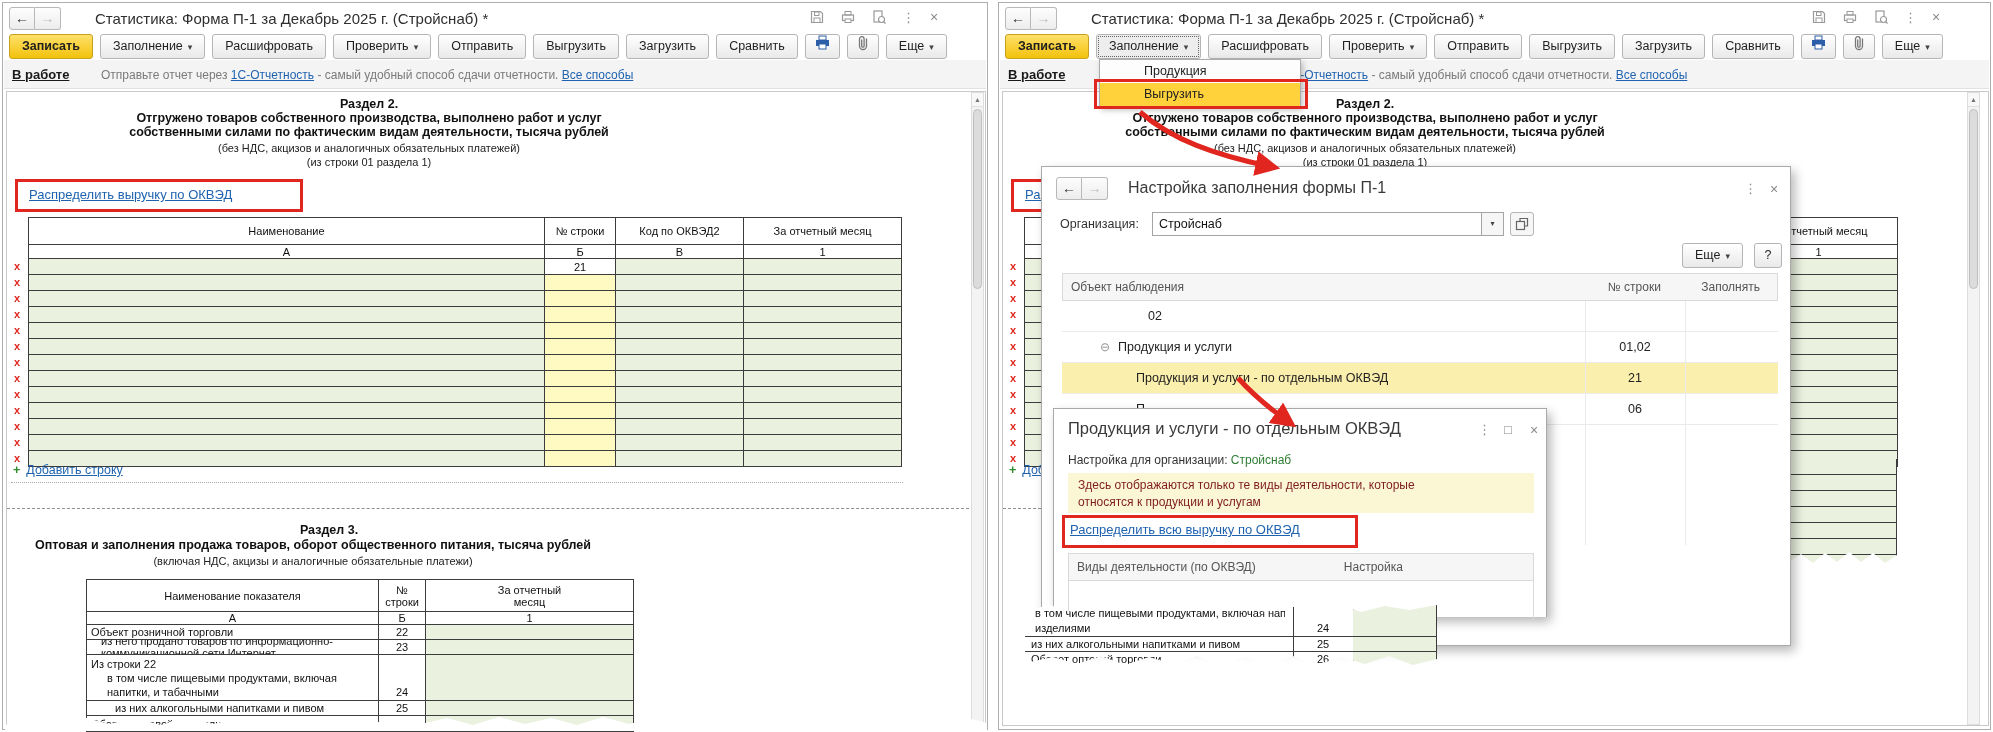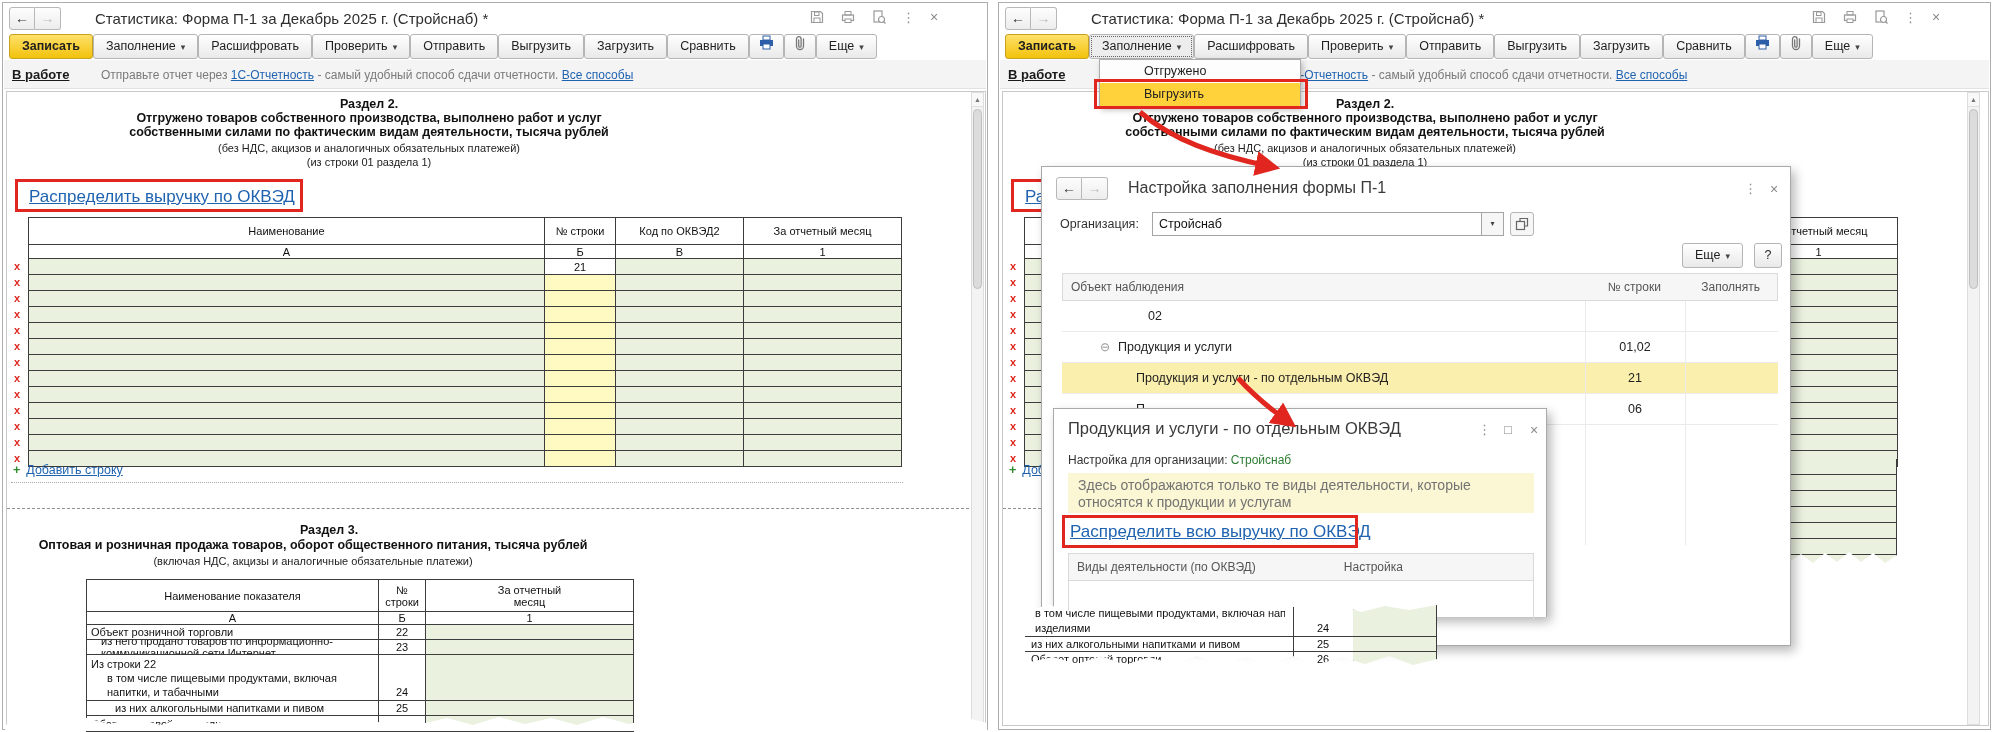--- a/index.html
+++ b/index.html
@@ -6,36 +6,36 @@
   html,body{width:1993px;height:732px;background:#fff;font-family:"Liberation Sans",sans-serif;overflow:hidden}
   .abs{position:absolute}
   .window{position:absolute;top:2px;height:728px;background:#fff;border:1px solid #ADADAD}
   .navpair{position:absolute;display:flex}
   .navbtn{width:26px;height:23px;border:1px solid #B8B8B8;background:linear-gradient(#FDFDFD,#EDEDED);
     text-align:center;line-height:21px;font-size:14px;color:#333}
   .navbtn:first-child{border-radius:3px 0 0 3px}
   .navbtn:last-child{border-radius:0 3px 3px 0;border-left:none;color:#BBB}
   .wtitle{position:absolute;font-size:15px;color:#2F2F2F;white-space:nowrap}
   .wicons{position:absolute;display:flex;gap:15px;align-items:center;color:#8A8A8A}
-  .toolbar{position:absolute;left:6px;top:31px;display:flex;align-items:center}
+  .toolbar{position:absolute;left:6px;top:31px;display:flex;gap:7px;align-items:center}
   .btn{height:25px;border:1px solid #B5B5B5;border-radius:3px;background:linear-gradient(#FFFFFF,#E9E9E9);
     font-size:12.5px;color:#1F1F1F;padding:0 12px;line-height:23px;white-space:nowrap}
   .btn .caret{font-size:9px;color:#444;margin-left:5px}
   .btn.yellow{background:linear-gradient(#FFE06A,#F2C20C);border-color:#C8A21E;font-weight:bold}
   .btn.pressed{background:#EDEDED;outline:1px dotted #666;outline-offset:-3px}
   .btn.iconbtn{padding:0 8px}
   .statusbar{position:absolute;left:1px;right:1px;top:57px;height:29px;background:#F4F4F4;border-bottom:1px solid #E2E2E2}
   .worklink{position:absolute;top:7px;font-size:13px;color:#1A1A1A;text-decoration:underline;font-weight:bold}
   .promo{position:absolute;top:8px;font-size:12px;color:#7A7A7A;white-space:nowrap}
   .bluelink{color:#1F63B0;text-decoration:underline;cursor:pointer}
   .formrect{position:absolute;left:3px;top:88px;border:1px solid #C9C9C9;background:#fff}
   .h-bold{position:absolute;font-size:12.5px;font-weight:bold;color:#111;text-align:center;white-space:nowrap}
   .h-note{position:absolute;font-size:11px;color:#222;text-align:center;white-space:nowrap}
   .redbox{position:absolute;border:3px solid #E0261F;background:transparent;z-index:45}
-  .linktext{position:absolute;font-size:17px;color:#1F63B0;text-decoration:underline;white-space:nowrap;cursor:pointer}
+  .linktext{position:absolute;font-size:13px;color:#1F63B0;text-decoration:underline;white-space:nowrap;cursor:pointer}
   
   .stable{position:absolute;border-top:1px solid #3C3C3C;border-left:1px solid #3C3C3C;font-size:11px;color:#111}
   .srow{display:flex;position:relative}
   .sc{border-right:1px solid #3C3C3C;border-bottom:1px solid #3C3C3C;overflow:hidden;position:relative}
   .sc.hdr{display:flex;align-items:center;justify-content:center;text-align:center;line-height:12px}
   .sc.lbl{display:flex;align-items:center;padding-left:4px}
   .sc.num{display:flex;align-items:center;justify-content:center}
   .g{background:#EAF1DF}.yc{background:#FFF9C2}
   .xmark{position:absolute;left:-15px;top:1px;color:#E0261F;font-weight:bold;font-size:11px;line-height:13px}
   .addrow{position:absolute;font-size:12.5px}
@@ -57,21 +57,21 @@
   .field{position:absolute;height:24px;border:1px solid #A5A5A5;display:flex}
   .fval{flex:1;font-size:12.5px;line-height:22px;padding-left:6px;color:#111}
   .fbtn{width:22px;border-left:1px solid #A5A5A5;text-align:center;font-size:8px;line-height:22px;color:#444;background:#F6F6F6}
   .gtable{position:absolute;font-size:12.5px;color:#222}
   .ghead{display:flex;background:#F6F6F6;border:1px solid #D9D9D9;color:#555;font-size:12px}
   .ghc{padding:6px 8px;overflow:hidden;white-space:nowrap}
   .grow{display:flex;border-bottom:1px solid #EAEAEA;align-items:center;height:31px;position:relative}
   .grow .gc{overflow:hidden;white-space:nowrap}
   .tglyph{color:#999;font-size:12px;margin-right:8px}
   .ylw{background:#FBEFAD}
-  .infobox{position:absolute;background:#FBF6D3;font-size:14px;color:#737373;line-height:17px;padding:4px 10px}
+  .infobox{position:absolute;background:#FBF6D3;font-size:12px;color:#7f1d1d;line-height:17px;padding:4px 10px}
   .orggreen{color:#2E7D32}
   .frag{position:absolute;background:#fff;z-index:35;font-size:11px;color:#111}
   .tearsvg{position:absolute;z-index:38}
   .annote{position:absolute;z-index:100;pointer-events:none}
 </style>
 </head>
 <body>
 
 <div class="window" style="left:2px;width:986px">
   <div class="navpair" style="left:6px;top:4px">
@@ -248,21 +248,21 @@
           <div class="sc num g" style="width:128px"></div>
           <div class="sc num g" style="width:158px"></div>
         </div>
       </div>
   </div>
   <div class="addrow" style="left:10px;top:460px"><span class="plus">+</span><a class="bluelink" style="font-size:12.5px">Добавить строку</a></div>
   <div class="dotted" style="left:8px;top:479px;width:892px"></div>
   <div class="dashedsep" style="left:4px;top:505px;width:962px"></div>
 
   <div class="h-bold" style="left:16px;top:520px;width:620px">Раздел 3.</div>
-  <div class="h-bold" style="left:0;top:535px;width:620px">Оптовая и розничная продажа товаров, оборот общественного питания, тысяча рублей</div>
+  <div class="h-bold" style="left:0;top:535px;width:620px">Оптовая и заполнения продажа товаров, оборот общественного питания, тысяча рублей</div>
   <div class="h-note" style="left:0;top:552px;width:620px">(включая НДС, акцизы и аналогичные обязательные платежи)</div>
   <div class="stable" style="left:83px;top:576px;width:548px">
     <div class="srow" style="height:32px">
       <div class="sc hdr" style="width:292px">Наименование показателя</div>
       <div class="sc hdr" style="width:47px;flex-direction:column">
           <span>№</span>
           <span>строки</span>
         </div>
       <div class="sc hdr" style="width:208px;flex-direction:column">
           <span>За отчетный</span>
@@ -491,21 +491,21 @@
           <div class="sc num g" style="width:158px"></div>
         </div>
       </div>
   </div>
   <div class="addrow" style="left:10px;top:460px"><span class="plus">+</span><a class="bluelink" style="font-size:12.5px">Добавить строку</a></div>
   <div class="dashedsep" style="left:4px;top:505px;width:894px"></div>
 
   <div class="abs" style="left:790px;top:456px;width:108px;height:122px;z-index:6;border-right:1px solid #3C3C3C;background:repeating-linear-gradient(#EAF1DF 0px,#EAF1DF 15px,#3C3C3C 15px,#3C3C3C 16px);clip-path:polygon(0 0,100% 0,100% 96px,96px 104px,84px 94px,72px 103px,60px 93px,48px 103px,36px 94px,24px 104px,12px 95px,0 103px)"></div>
 
   <div class="menu" style="left:100px;top:56px;width:202px">
-    <div class="mitem">Отгружено</div>
+    <div class="mitem">Продукция</div>
     <div class="mitem sel">Выгрузить</div>
   </div>
   <div class="redbox" style="left:95px;top:76px;width:214px;height:30px"></div>
 
   <div class="dialog" style="left:42px;top:163px;width:750px;height:480px;z-index:20">
     <div class="navpair" style="left:14px;top:10px">
       <div class="navbtn">←</div>
       <div class="navbtn">→</div>
     </div>
     <div class="dtitle" style="left:86px;top:12px">Настройка заполнения формы П-1</div>

